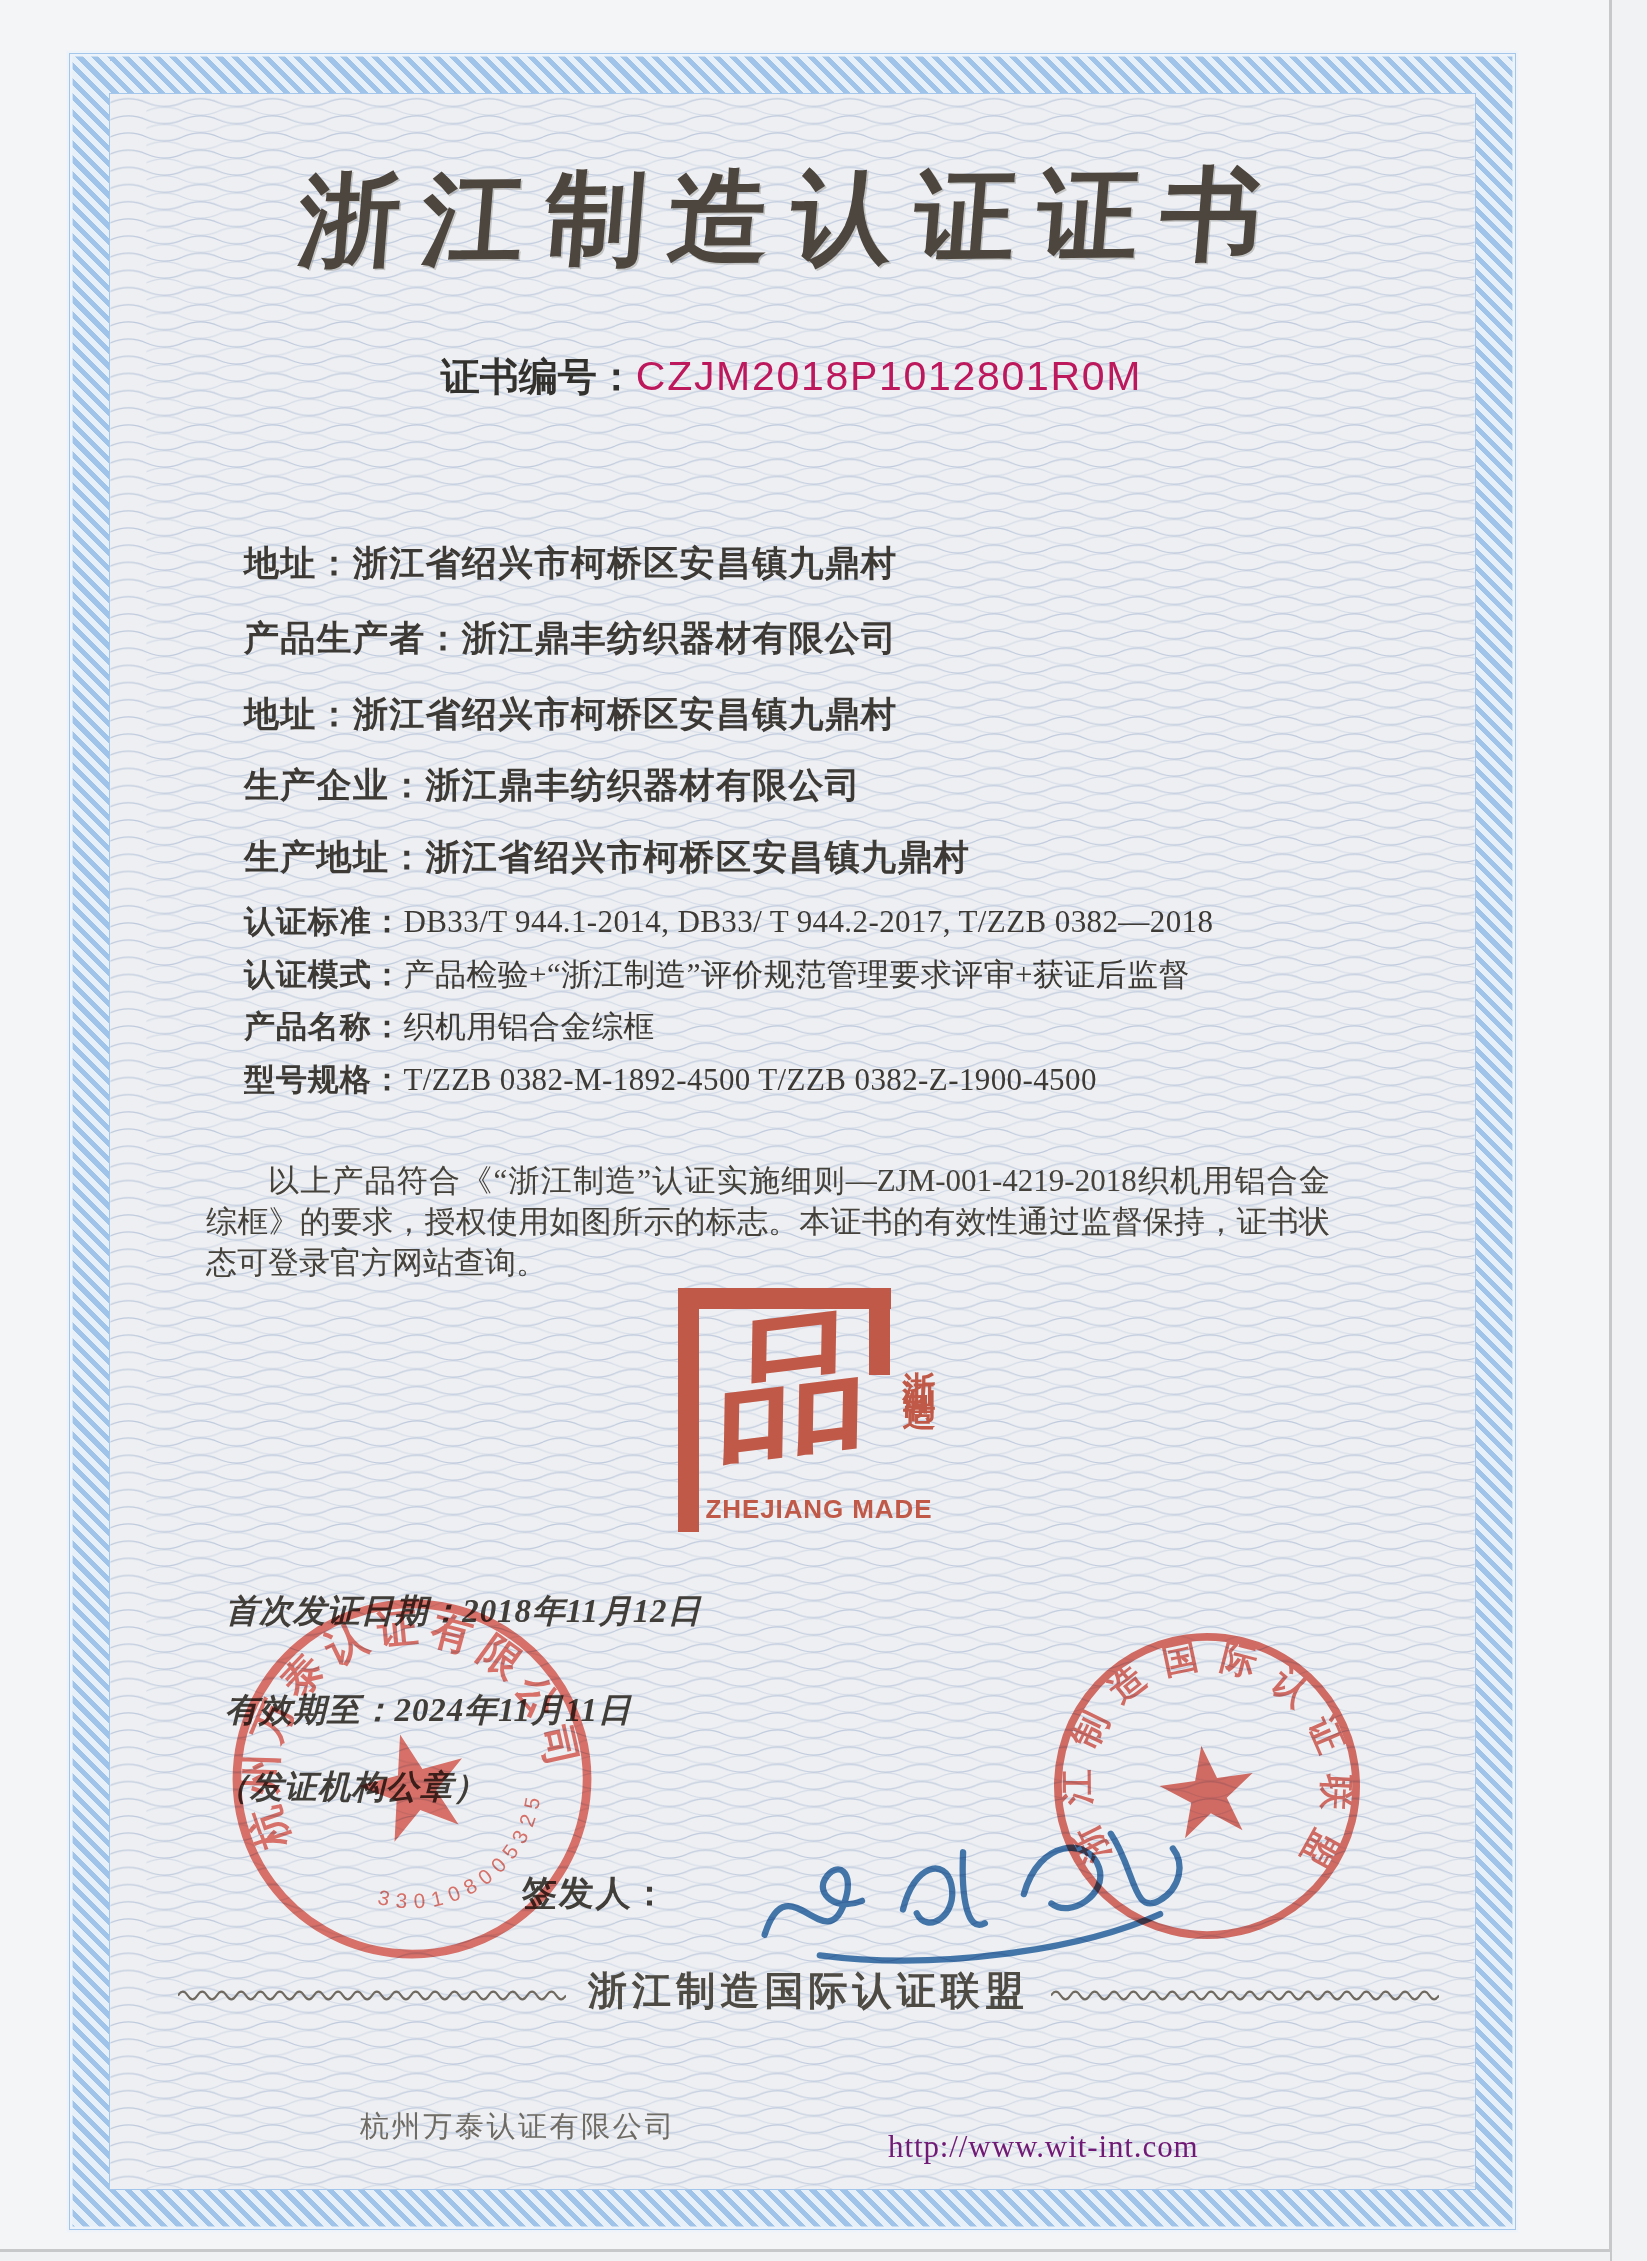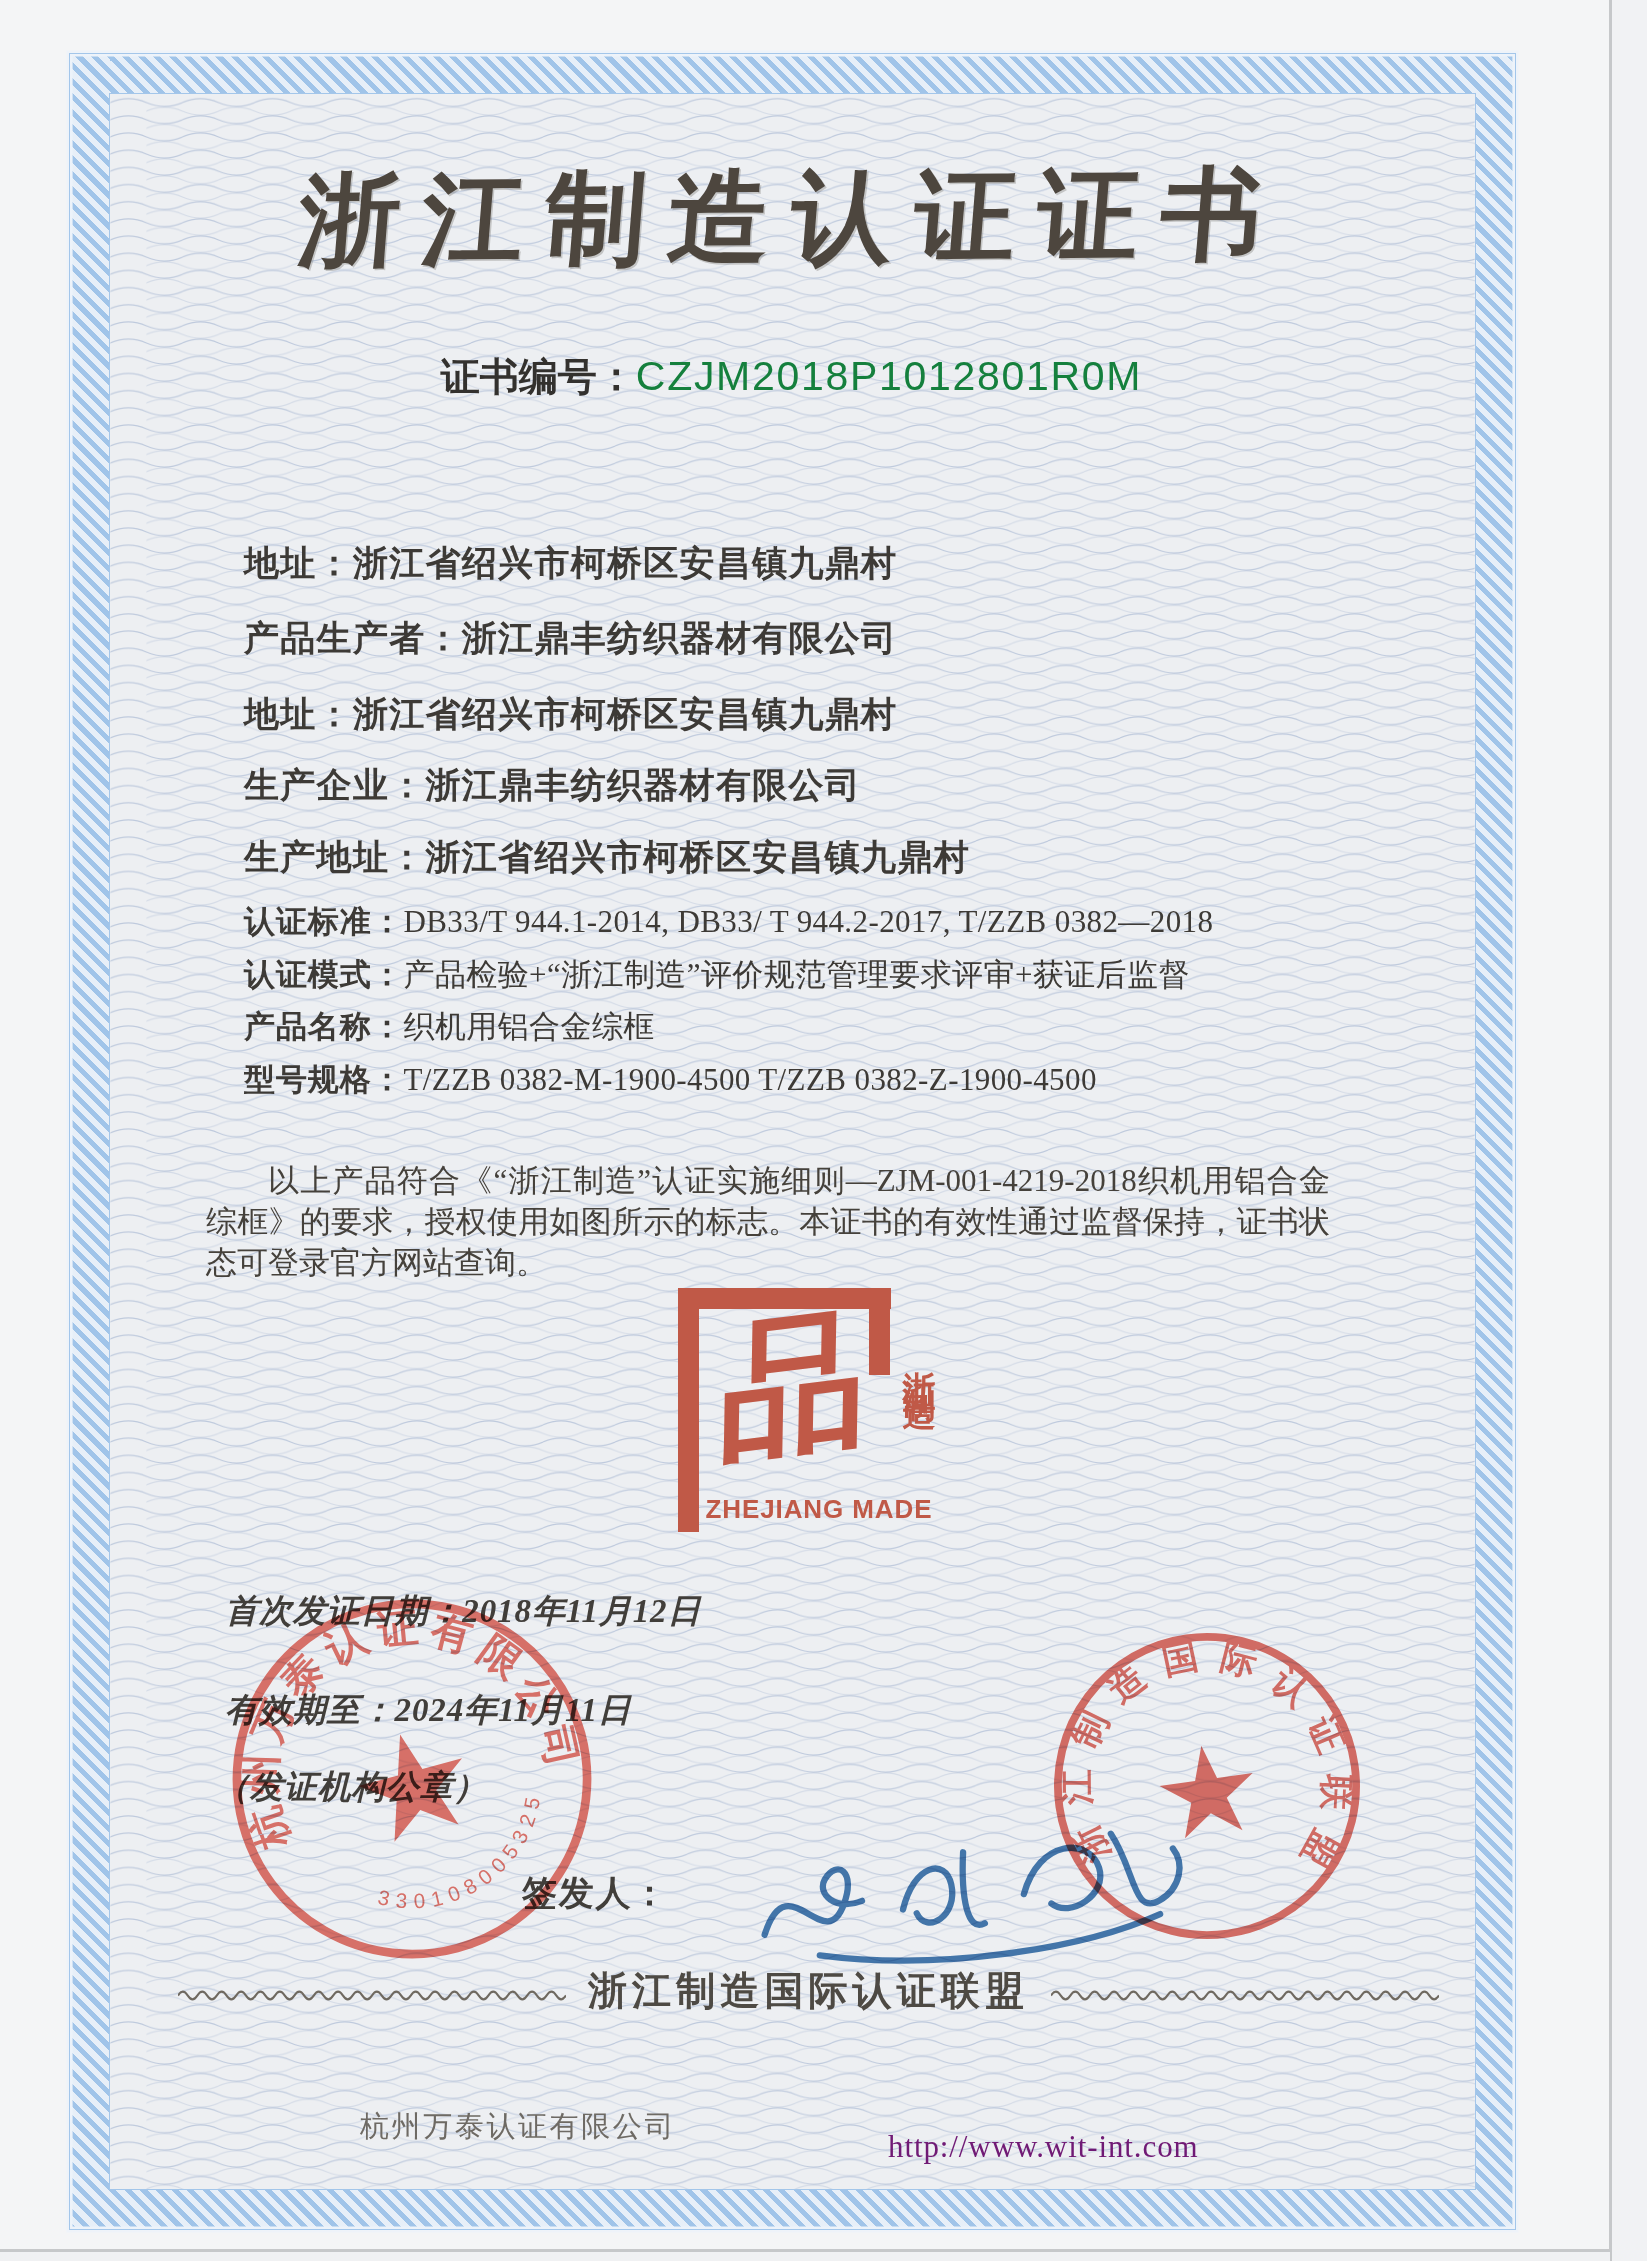--- a/index.html
+++ b/index.html
@@ -25,21 +25,21 @@
 
   .abs{position:absolute;z-index:3;}
   .center-band{left:110px;width:1363px;text-align:center;}
 
   .title{top:151px;font-family:"DejaVu Serif",serif;font-weight:bold;font-size:101px;
     letter-spacing:22px;color:#4d463e;transform:skewX(-5deg) rotate(-0.4deg);
     text-shadow:1.7px 1.7px 0 rgba(77,70,62,.25);white-space:nowrap;}
 
   .certno{top:350px;white-space:nowrap;}
   .certno .lbl{font-family:"Liberation Sans",sans-serif;font-weight:bold;font-size:39px;color:#33312e;}
-  .certno .val{font-family:"Liberation Sans",sans-serif;font-size:41px;color:#15803d;letter-spacing:1.7px;}
+  .certno .val{font-family:"Liberation Sans",sans-serif;font-size:41px;color:#be185d;letter-spacing:1.7px;}
 
   .frow{left:244px;width:1201px;white-space:nowrap;font-weight:bold;font-size:35px;
     color:#3d3a36;letter-spacing:1.3px;}
   .srow{left:244px;width:1218px;white-space:nowrap;font-size:31px;color:#3d3a36;}
   .srow .lbl{font-weight:bold;letter-spacing:0.9px;}
   .srow .val{font-weight:normal;letter-spacing:0.4px;}
 
   .statement{left:206px;width:1124px;top:1160px;font-size:31px;line-height:41px;
     color:#45413b;text-indent:62px;text-align:justify;}
 
@@ -114,21 +114,21 @@
   <div class="abs srow" style="top:901px">
     <span class="lbl">认证标准：</span><span class="val">DB33/T 944.1-2014, DB33/ T 944.2-2017, T/ZZB 0382—2018</span>
   </div>
   <div class="abs srow" style="top:954px">
     <span class="lbl">认证模式：</span><span class="val">产品检验+“浙江制造”评价规范管理要求评审+获证后监督</span>
   </div>
   <div class="abs srow" style="top:1006px">
     <span class="lbl">产品名称：</span><span class="val">织机用铝合金综框</span>
   </div>
   <div class="abs srow" style="top:1059px">
-    <span class="lbl">型号规格：</span><span class="val">T/ZZB 0382-M-1900-4500  T/ZZB 0382-Z-1900-4500</span>
+    <span class="lbl">型号规格：</span><span class="val">T/ZZB 0382-M-1892-4500  T/ZZB 0382-Z-1900-4500</span>
   </div>
 
   <div class="abs statement">以上产品符合《“浙江制造”认证实施细则—ZJM-001-4219-2018织机用铝合金综框》的要求，授权使用如图所示的标志。本证书的有效性通过监督保持，证书状态可登录官方网站查询。</div>
 
   <div class="abs logo">
     <div class="bar lg-left"></div>
     <div class="bar lg-top"></div>
     <div class="bar lg-stub"></div>
     <div class="lg-glyph">品</div>
     <div class="lg-vert">浙江制造</div>

